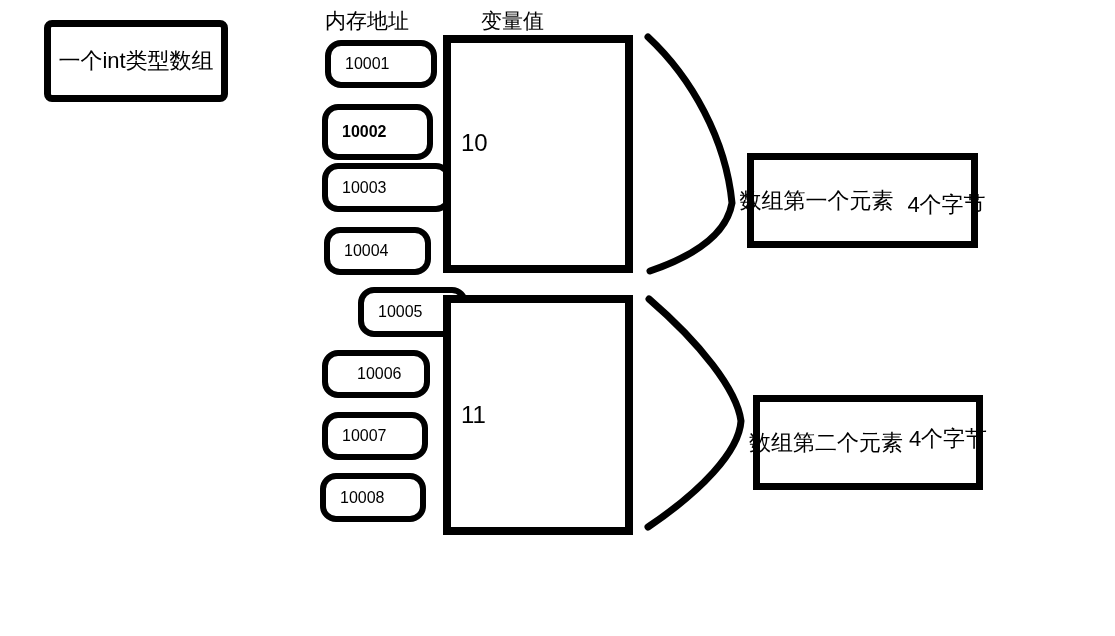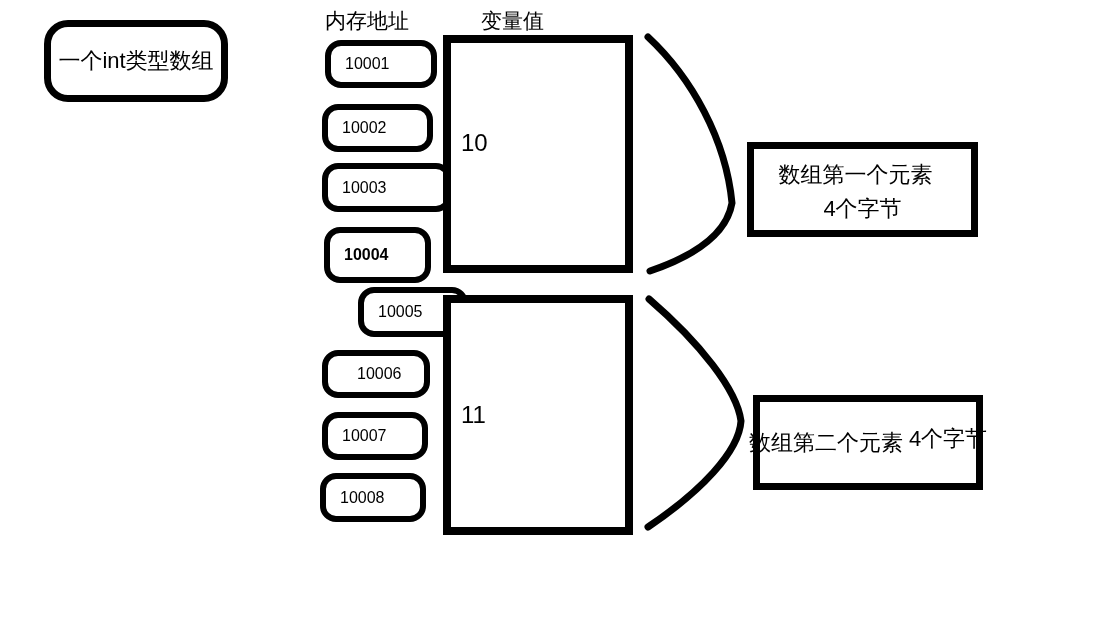--- a/index.html
+++ b/index.html
@@ -15,21 +15,21 @@
     height: 636px;
     background: var(--bg);
     overflow: hidden;
   }
   
   .intro-box {
     position: absolute;
     left: 44px; top: 20px;
     width: 184px; height: 82px;
     border: 7px solid var(--stroke);
-    border-radius: 24px;
+    border-radius: 8px;
     display: flex; align-items: center; justify-content: center;
     font-size: 22px;
   }
   
   .col-header {
     position: absolute;
     font-size: 21px;
     white-space: nowrap;
   }
   .h-addr { left: 325px; top: 7px; }
@@ -96,27 +96,27 @@
   <div class="intro-box">
     <span>一个int类型数组</span>
   </div>
 
   <div class="col-header h-addr">内存地址</div>
   <div class="col-header h-val">变量值</div>
 
   <div class="addr-box" style="left:325px; top:40px;  width:112px; height:48px;">
     <span>10001</span>
   </div>
-  <div class="addr-box" style="left:322px; top:104px; width:111px; height:48px;">
+  <div class="addr-box" style="left:322px; top:104px; width:111px; height:56px;font-weight:bold;">
     <span>10002</span>
   </div>
   <div class="addr-box" style="left:322px; top:163px; width:130px; height:49px;">
     <span>10003</span>
   </div>
-  <div class="addr-box" style="left:324px; top:227px; width:107px; height:56px;font-weight:bold;">
+  <div class="addr-box" style="left:324px; top:227px; width:107px; height:48px;">
     <span>10004</span>
   </div>
   <div class="addr-box" style="left:320px; top:287px; width:110px; height:50px;margin-left:38px;">
     <span>10005</span>
   </div>
   <div class="addr-box" style="left:322px; top:350px; width:108px; height:48px;padding-left:29px;">
     <span>10006</span>
   </div>
   <div class="addr-box" style="left:322px; top:412px; width:106px; height:48px;">
     <span>10007</span>
@@ -130,21 +130,21 @@
   </div>
   <div class="value-box" style="top:295px; height:240px;">
     <span class="value-text v2">11</span>
   </div>
 
   <svg class="brace-layer" viewBox="0 0 1115 636" xmlns="http://www.w3.org/2000/svg">
     <path d="M 648 37 C 692 78, 726 140, 732 203 C 727 232, 697 255, 650 271"></path>
     <path d="M 649 299 C 700 343, 737 390, 741 421 C 739 452, 700 492, 648 527"></path>
   </svg>
 
-  <div class="label-box lb1" style="left:747px; top:142px; width:231px; height:95px;flex-direction:column;">
+  <div class="label-box lb1" style="left:747px; top:153px; width:231px; height:95px;">
     <span class="label-main">数组第一个元素</span>
     <span class="label-size">4个字节</span>
   </div>
   <div class="label-box lb2" style="left:753px; top:395px; width:230px; height:95px;">
     <span class="label-main">数组第二个元素</span>
     <span class="label-size">4个字节</span>
   </div>
 
 </div>
 

